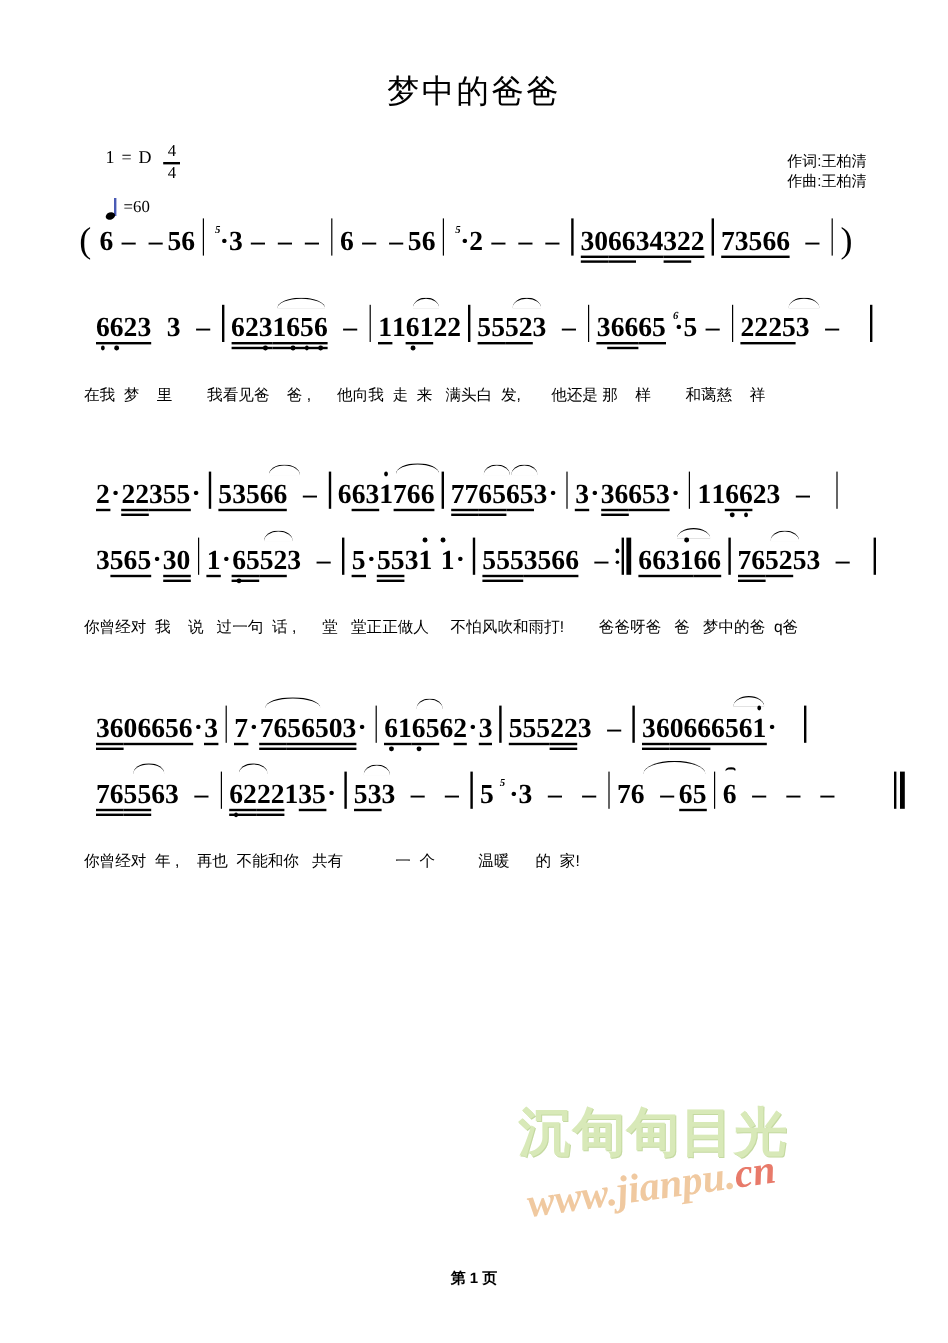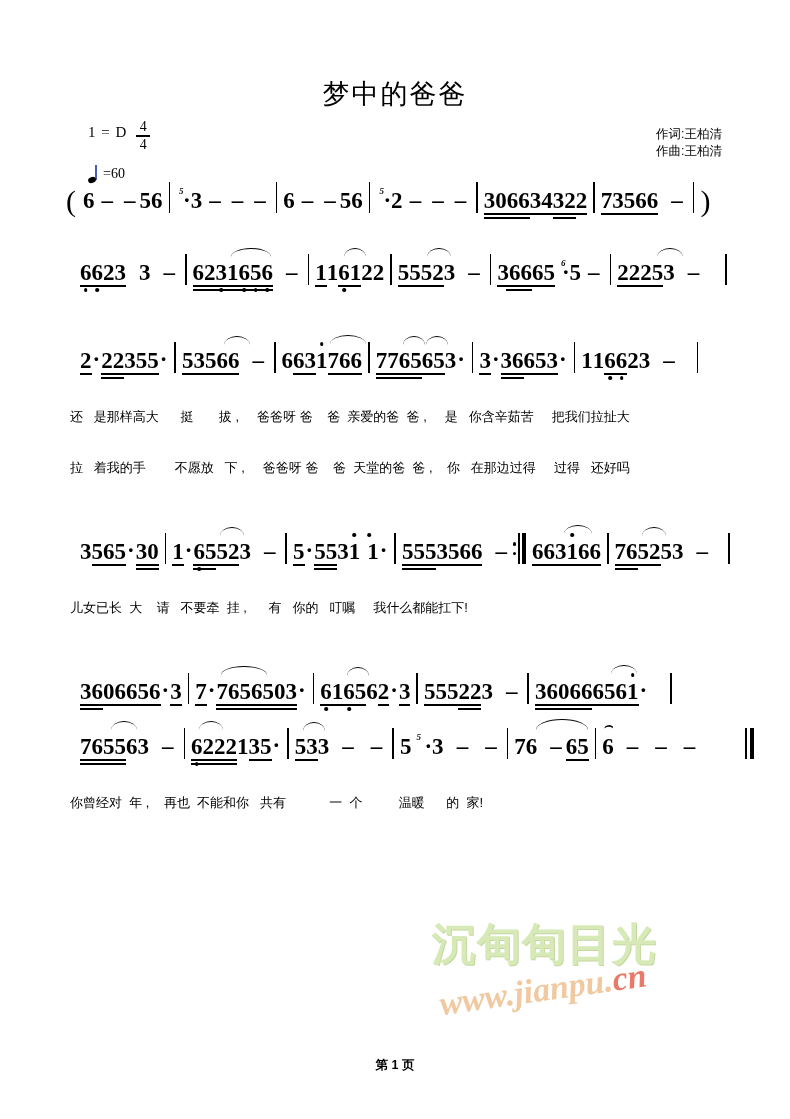--- a/index.html
+++ b/index.html
@@ -12,21 +12,21 @@
     position: relative;
     overflow: hidden;
   }
 
   
   .sheet-title {
     text-align: center;
     font-size: 27px;
     font-weight: 400;
     letter-spacing: 2px;
-    margin: 18px;
+    margin: 0;
     padding-top: 58px;
     font-family: "Liberation Serif", "DejaVu Serif", serif;
   }
 
   .credits {
     position: absolute;
     right: 68px;
     top: 126px;
     text-align: left;
     font-size: 12.5px;
@@ -348,20 +348,21 @@
           <span class="note">5</span>
           <i class="beam1"></i>
           <i class="slur" style="left:40px;width:26px;top:-12px;"></i>
         </span>
         <span class="note">3</span>
         <span class="note dash sp2">–</span>
       </span>
       <span class="barline" style="margin-left:22px;"></span>
     </div>
     <div class="lyrics">
+      <div>在我  梦    里        我看见爸    爸 ,      他向我  走  来   满头白  发,       他还是 那    样        和蔼慈    祥</div>
     </div>
   </div>
 
   <div class="system" style="margin-top:8px;">
     <div class="musicline" style="padding-left:80px;">
       <span class="measure">
         <span class="grp">
           <span class="note">2</span>
           <i class="beam1"></i>
         </span>
@@ -462,24 +463,20 @@
         <span class="grp">
           <span class="note">6<i class="odot-low"></i></span>
           <span class="note">6<i class="odot-low"></i></span>
           <i class="beam1"></i>
         </span>
         <span class="note">2</span>
         <span class="note">3</span>
         <span class="note dash sp2">–</span>
       </span>
       <span class="barline" style="margin-left:18px;"></span>
-    </div>
-    <div class="lyrics">
-      <div>还   是那样高大      挺       拔 ,     爸爸呀 爸    爸  亲爱的爸  爸 ,     是   你含辛茹苦     把我们拉扯大</div>
-      <div>拉   着我的手        不愿放   下 ,     爸爸呀 爸    爸  天堂的爸  爸 ,    你   在那边过得     过得   还好吗</div>
     </div>
   </div>
 
   <div class="system" style="margin-top:9px;">
     <div class="musicline" style="padding-left:80px;">
       <span class="measure">
         <span class="note">3</span>
         <span class="grp">
           <span class="note">5</span>
           <span class="note">6</span>
@@ -590,21 +587,21 @@
           <i class="beam1"></i>
           <i class="slur" style="left:4px;width:24px;top:-12px;"></i>
         </span>
         <span class="note">5</span>
         <span class="note">3</span>
         <span class="note dash sp2">–</span>
       </span>
       <span class="barline" style="margin-left:16px;"></span>
     </div>
     <div class="lyrics">
-      <div>儿女已长  大    请   不要牵  挂 ,      有   你的   叮嘱     我什么都能扛下!</div>
+      <div>你曾经对  我    说   过一句  话 ,      堂   堂正正做人     不怕风吹和雨打!        爸爸呀爸   爸   梦中的爸  q爸</div>
     </div>
   </div>
 
   <div class="system" style="margin-top:9px;">
     <div class="musicline" style="padding-left:80px;">
       <span class="measure">
         <span class="grp">
           <span class="note">3</span>
           <span class="note">6</span>
           <i class="beam1"></i>

